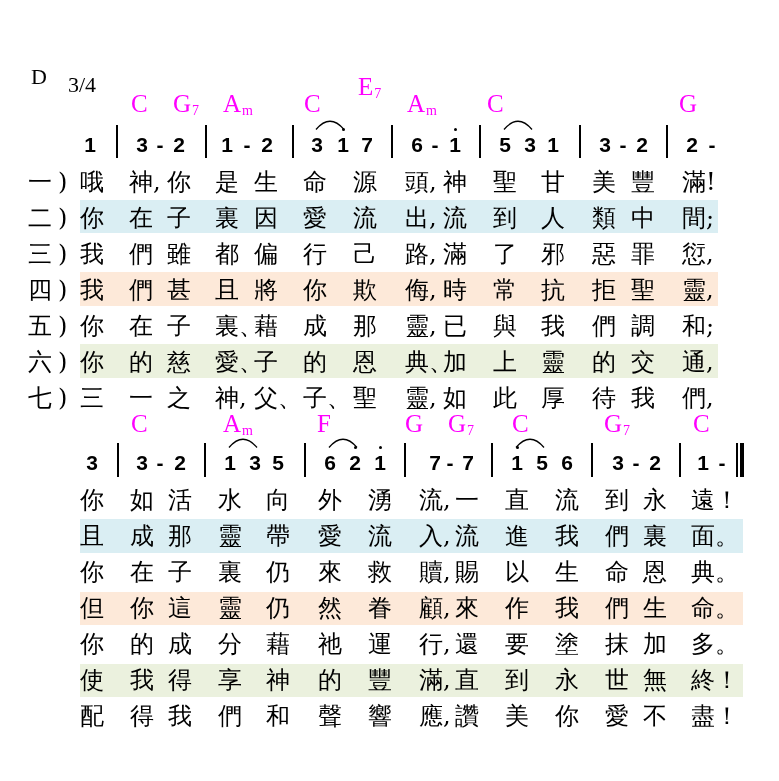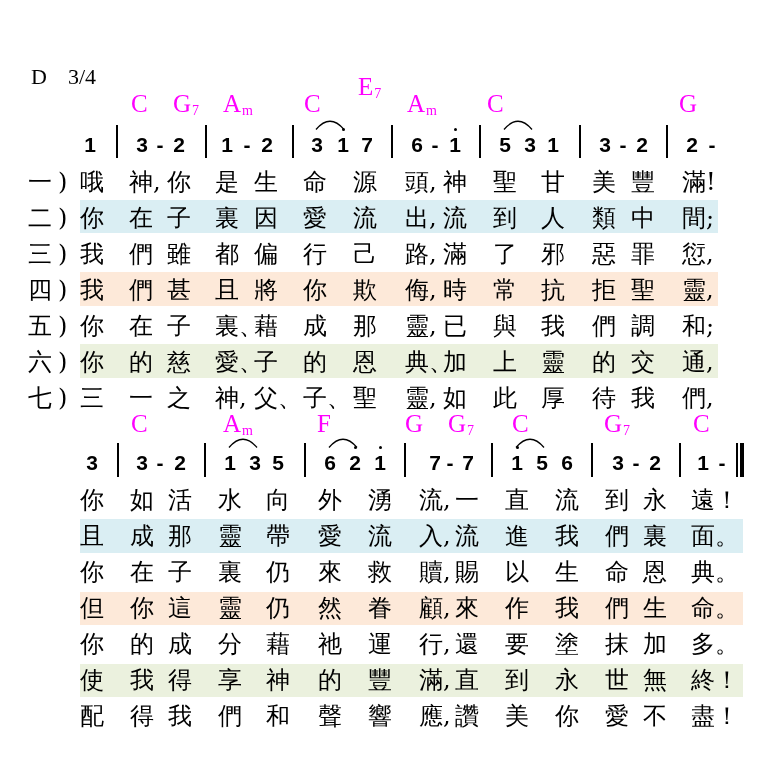--- a/index.html
+++ b/index.html
@@ -2,21 +2,21 @@
 <html><head>
 <meta charset="utf-8">
 <style>
 html,body{margin:0;padding:0;background:#fff;}
 .sheet{position:relative;width:779px;height:781px;background:#fff;overflow:hidden;color:#000;}
 .title{position:absolute;left:240px;top:44px;height:28px;line-height:28px;white-space:nowrap;}
 .title .num{font-family:"Liberation Sans",sans-serif;font-size:25px;margin-right:15px;}
 .title .txt{font-family:"DejaVu Sans",sans-serif;font-size:24px;letter-spacing:4px;}
 .key,.time{position:absolute;top:66px;font-family:"Liberation Serif",serif;font-size:22px;line-height:22px;white-space:nowrap;}
 .key{left:31px;}
-.time{left:68px;}
+.time{left:68px;margin-top:8px;}
 .chord{position:absolute;font-family:"Liberation Serif",serif;font-size:25px;line-height:25px;color:#ff00ff;white-space:nowrap;}
 .chord .sub{font-size:14px;position:relative;top:3px;margin-left:1px;}
 .note{position:absolute;width:20px;text-align:center;font-family:"Liberation Sans",sans-serif;font-weight:bold;font-size:21px;line-height:21px;}
 .note[data-octave="high"]::before{content:"";position:absolute;left:8.5px;top:-6px;width:3px;height:3px;border-radius:50%;background:#000;}
 .bar{position:absolute;width:2px;background:#000;}
 .slur{position:absolute;overflow:visible;}
 .band{position:absolute;}
 .band.blue{background:#daeef3;}
 .band.peach{background:#fde9d9;}
 .band.green{background:#ebf1de;}

